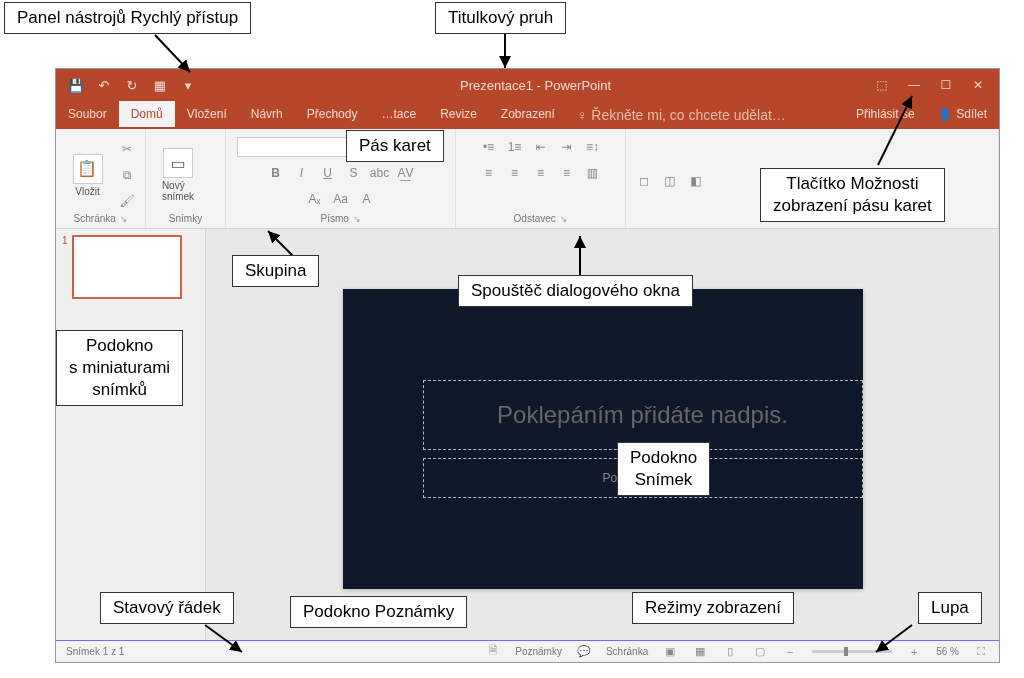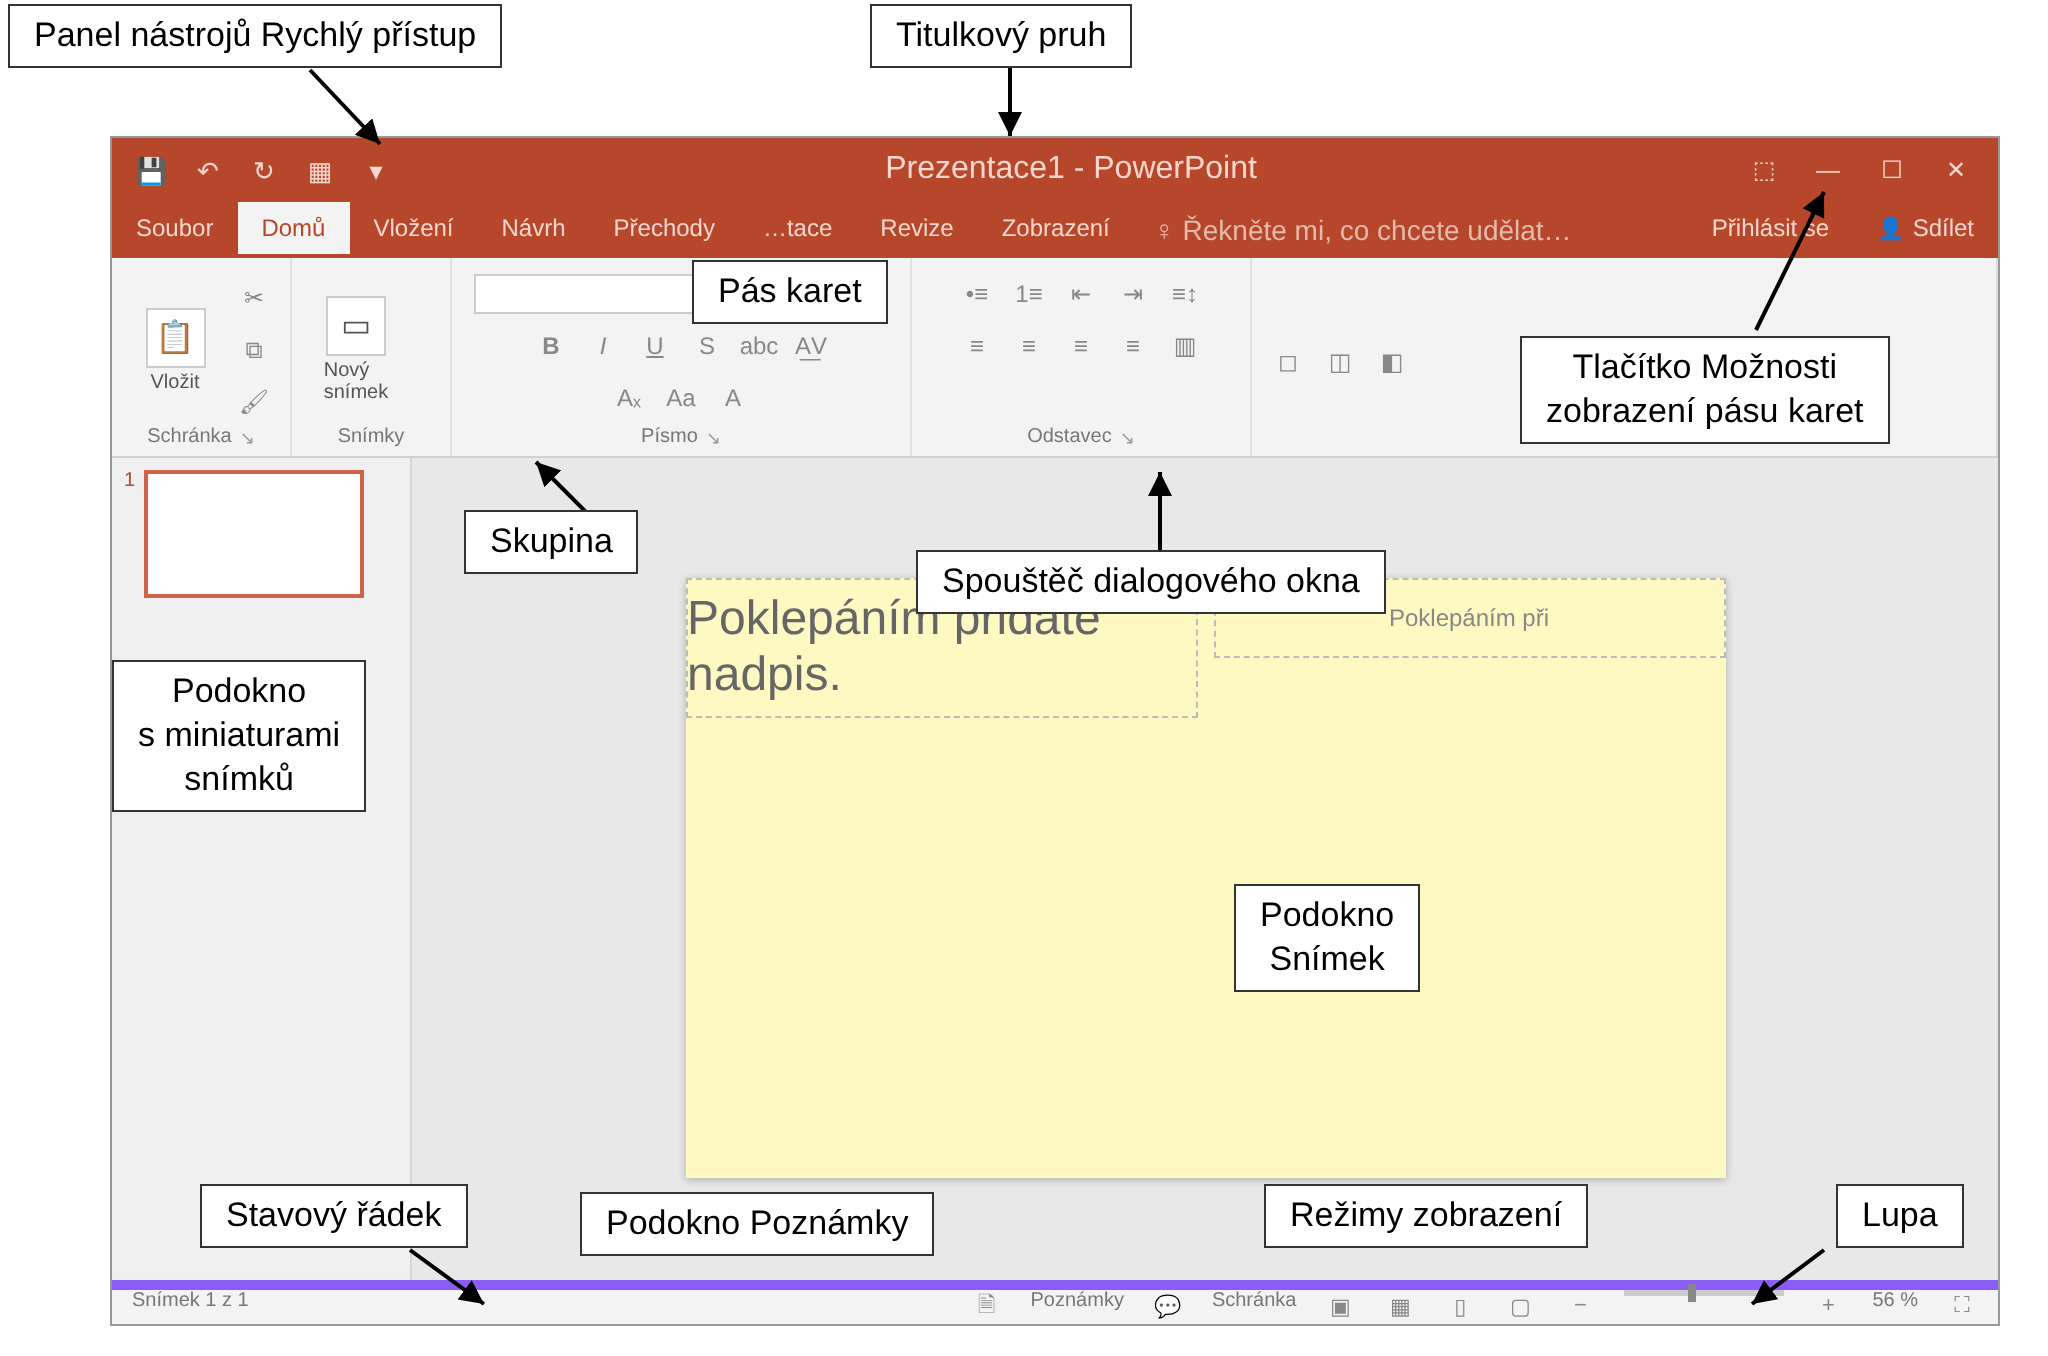--- a/index.html
+++ b/index.html
@@ -4,21 +4,21 @@
 <style>
   * { box-sizing: border-box; margin: 0; padding: 0; font-family: "Segoe UI", Arial, sans-serif; }
   body { background: #fff; width: 1024px; height: 678px; position: relative; overflow: hidden; }
 
   .app { position: absolute; left: 55px; top: 68px; width: 945px; height: 595px; background: #e6e6e6; border: 1px solid #999; }
 
   
   .titlebar { height: 32px; background: #b7472a; display: flex; align-items: center; color: #f7d7cf; font-size: 12px; }
   .qat { display: flex; align-items: center; gap: 12px; padding-left: 12px; }
   .qat .ic { width: 16px; height: 16px; display: flex; align-items: center; justify-content: center; color: #f7d7cf; font-size: 13px; }
-  .titlebar .title { flex: 1; text-align: center; font-size: 16px; }
+  .titlebar .title { flex: 1; text-align: center; font-size: 13px; }
   .winctrl { display: flex; gap: 18px; padding-right: 14px; }
   .winctrl .ic { width: 14px; height: 14px; display:flex; align-items:center; justify-content:center; color:#f7d7cf; font-size:12px;}
 
   
   .tabs { height: 28px; background: #b7472a; display: flex; align-items: flex-start; color: #f7d7cf; font-size: 12px; }
   .tab { padding: 6px 12px; cursor: pointer; }
   .tab.active { background: #f3f3f3; color: #b7472a; }
   .tabs .spacer { flex: 1; }
   .tabs .tellme { color: #e6b9ad; font-size: 14px; padding: 6px 10px; }
   .tabs .signin { padding: 6px 12px; }
@@ -38,26 +38,26 @@
   .fontrow .row { display:flex; gap:6px; align-items:center; }
   .combo { height:20px; border:1px solid #ccc; background:#fff; padding:0 4px; font-size:10px; color:#888; display:flex; align-items:center; }
 
   
   .work { position:absolute; top:160px; bottom:22px; left:0; right:0; display:flex; background:#e8e8e8; }
   .thumbs { width:150px; background:#f0f0f0; border-right:1px solid #d6d6d6; padding:6px; }
   .thumb { display:flex; gap:4px; }
   .thumb .num { font-size:10px; color:#b7472a; }
   .thumb .mini { width:110px; height:64px; background:#fff; border:2px solid #d1624a; }
   .canvas { flex:1; position:relative; display:flex; align-items:flex-start; justify-content:center; padding-top:60px; }
-  .slide { width:520px; height:300px; background:#fef9c3; box-shadow:0 1px 4px rgba(0,0,0,0.25); display:flex; align-items:flex-start; justify-content:center; gap:8px; }
+  .slide { width:520px; height:300px; background:#0f172a; box-shadow:0 1px 4px rgba(0,0,0,0.25); display:flex; flex-direction:column; align-items:flex-end; justify-content:center; gap:8px; }
   .phTitle { width:440px; height:70px; border:1px dashed #bbb; display:flex; align-items:center; justify-content:center; font-size:24px; color:#666; }
   .phSub { width:440px; height:40px; border:1px dashed #bbb; display:flex; align-items:center; justify-content:center; font-size:12px; color:#888; }
 
   
-  .status { position:absolute; bottom:0; left:0; right:0; height:22px; background:#f3f3f3; border-top:5px solid #8b5cf6; display:flex; font-size:10px; color:#777; padding:0 10px; gap:14px; }
+  .status { position:absolute; bottom:0; left:0; right:0; height:22px; background:#f3f3f3; border-top:1px solid #8b5cf6; display:flex; align-items:center; font-size:10px; color:#777; padding:0 10px; gap:14px; }
   .status .spacer { flex:1; }
   .status .ic { width:16px; height:16px; display:flex; align-items:center; justify-content:center; font-size:11px; color:#888; }
   .status .zoomslider { width:80px; height:3px; background:#ccc; position:relative; }
   .status .zoomslider::after { content:""; position:absolute; left:40%; top:-3px; width:4px; height:9px; background:#888; }
 
   
   .callout { position:absolute; background:#fff; border:1px solid #333; padding:4px 12px; font-size:17px; color:#000; white-space:pre; text-align:center; line-height:1.3; z-index:50; }
   .arrow { position:absolute; z-index:49; }
 </style>
 </head>

